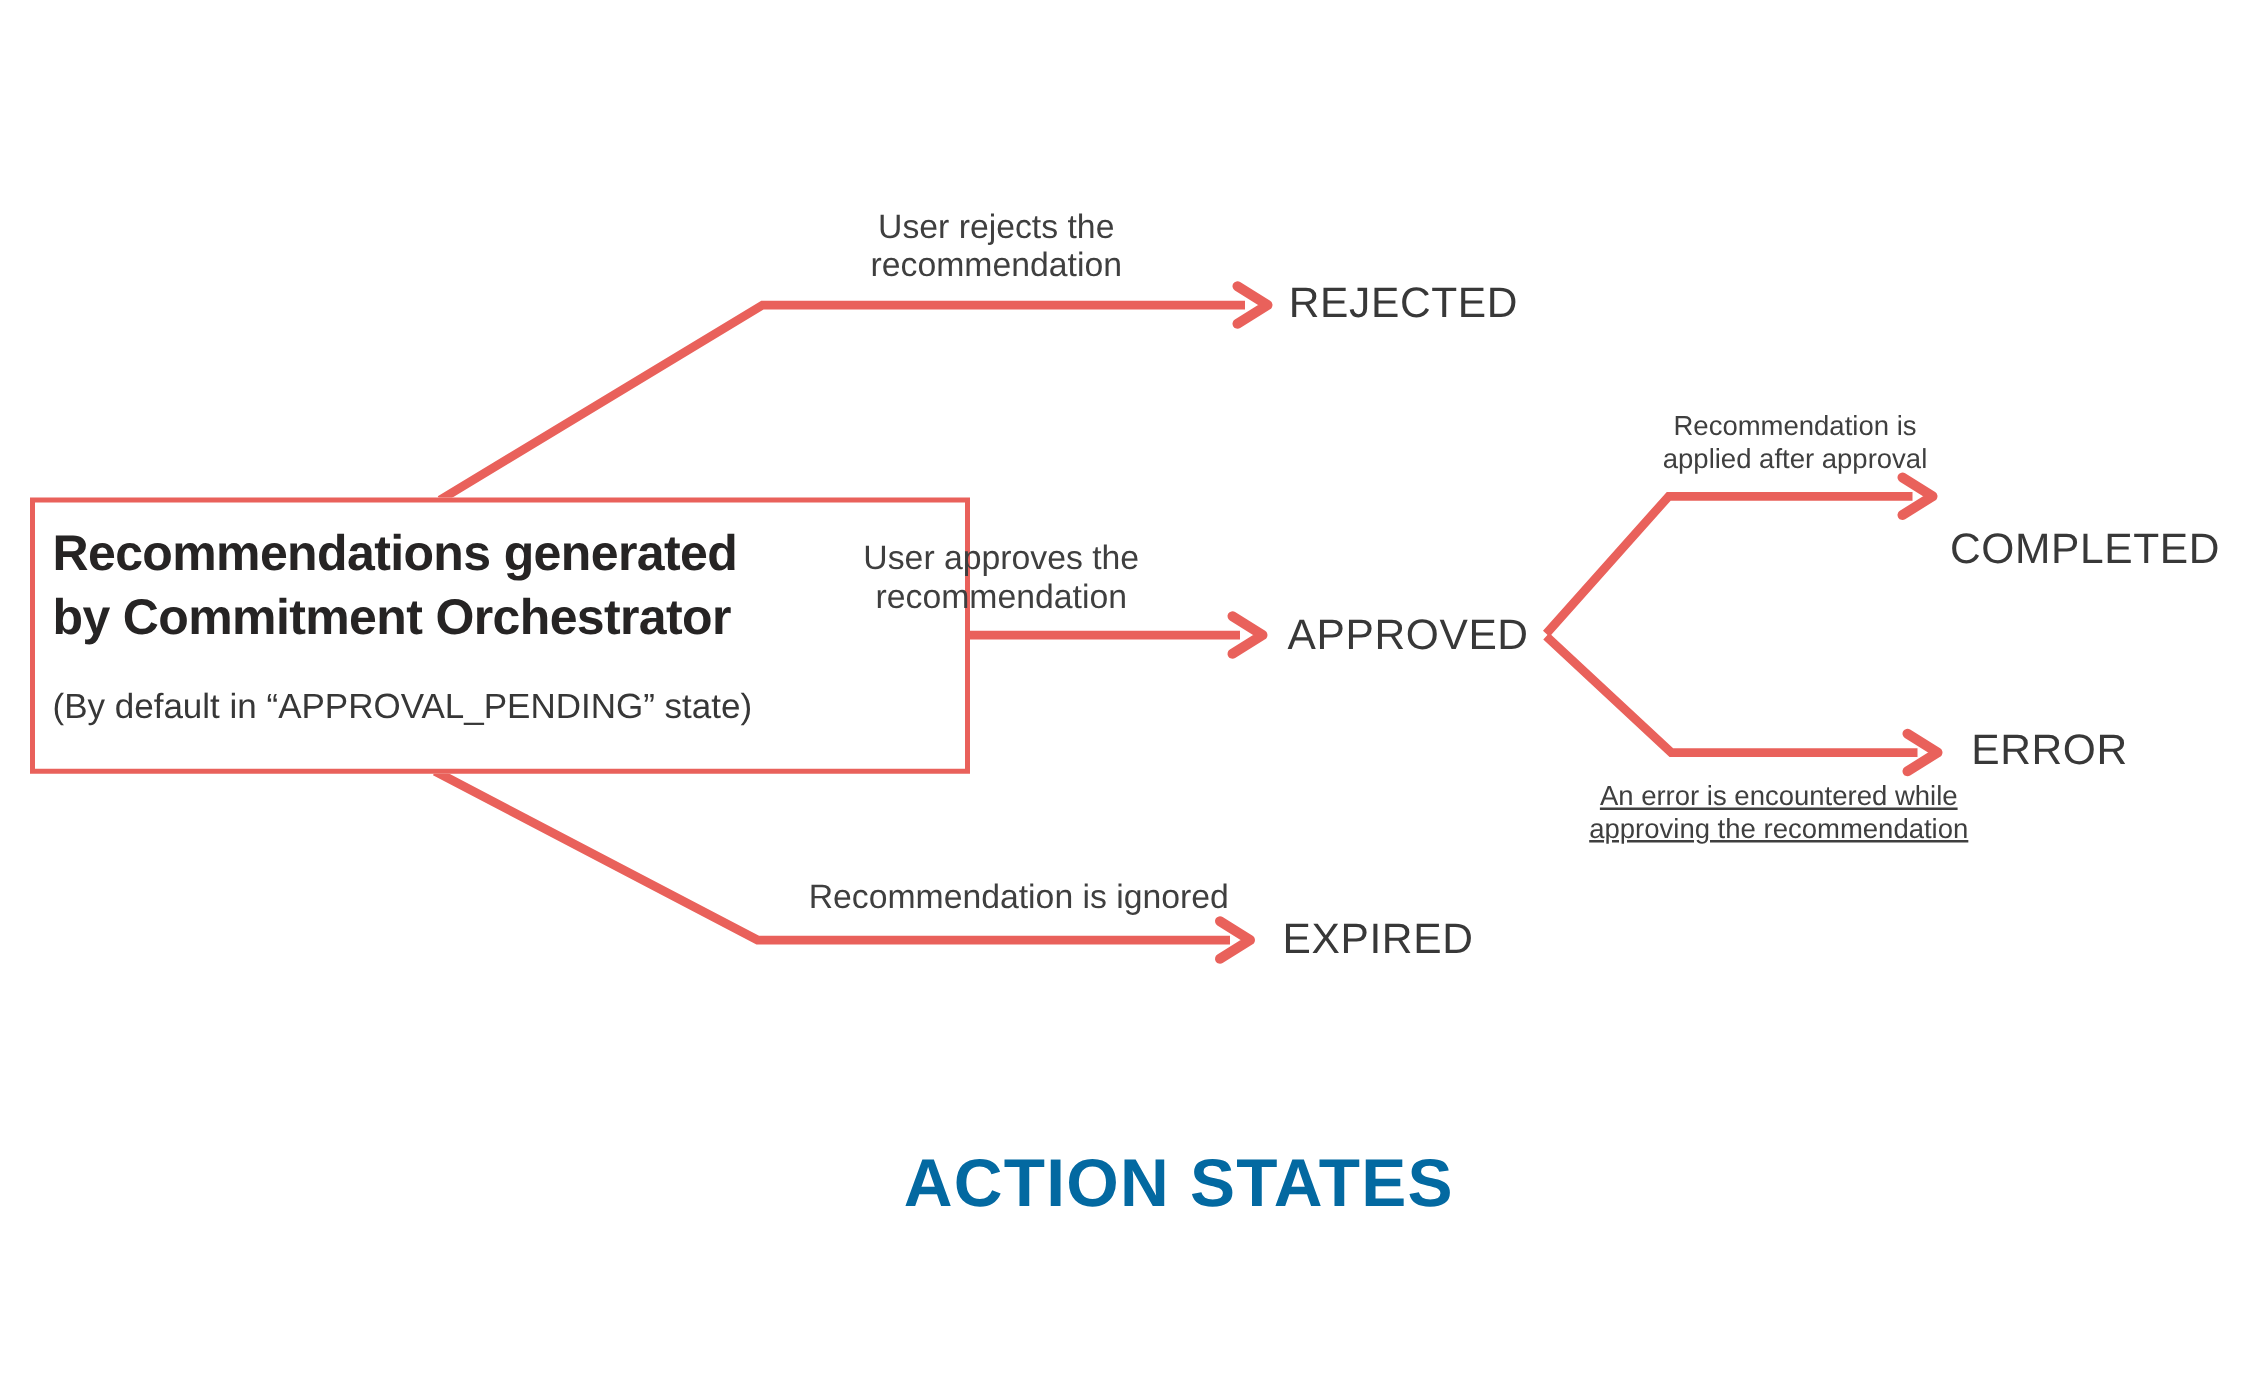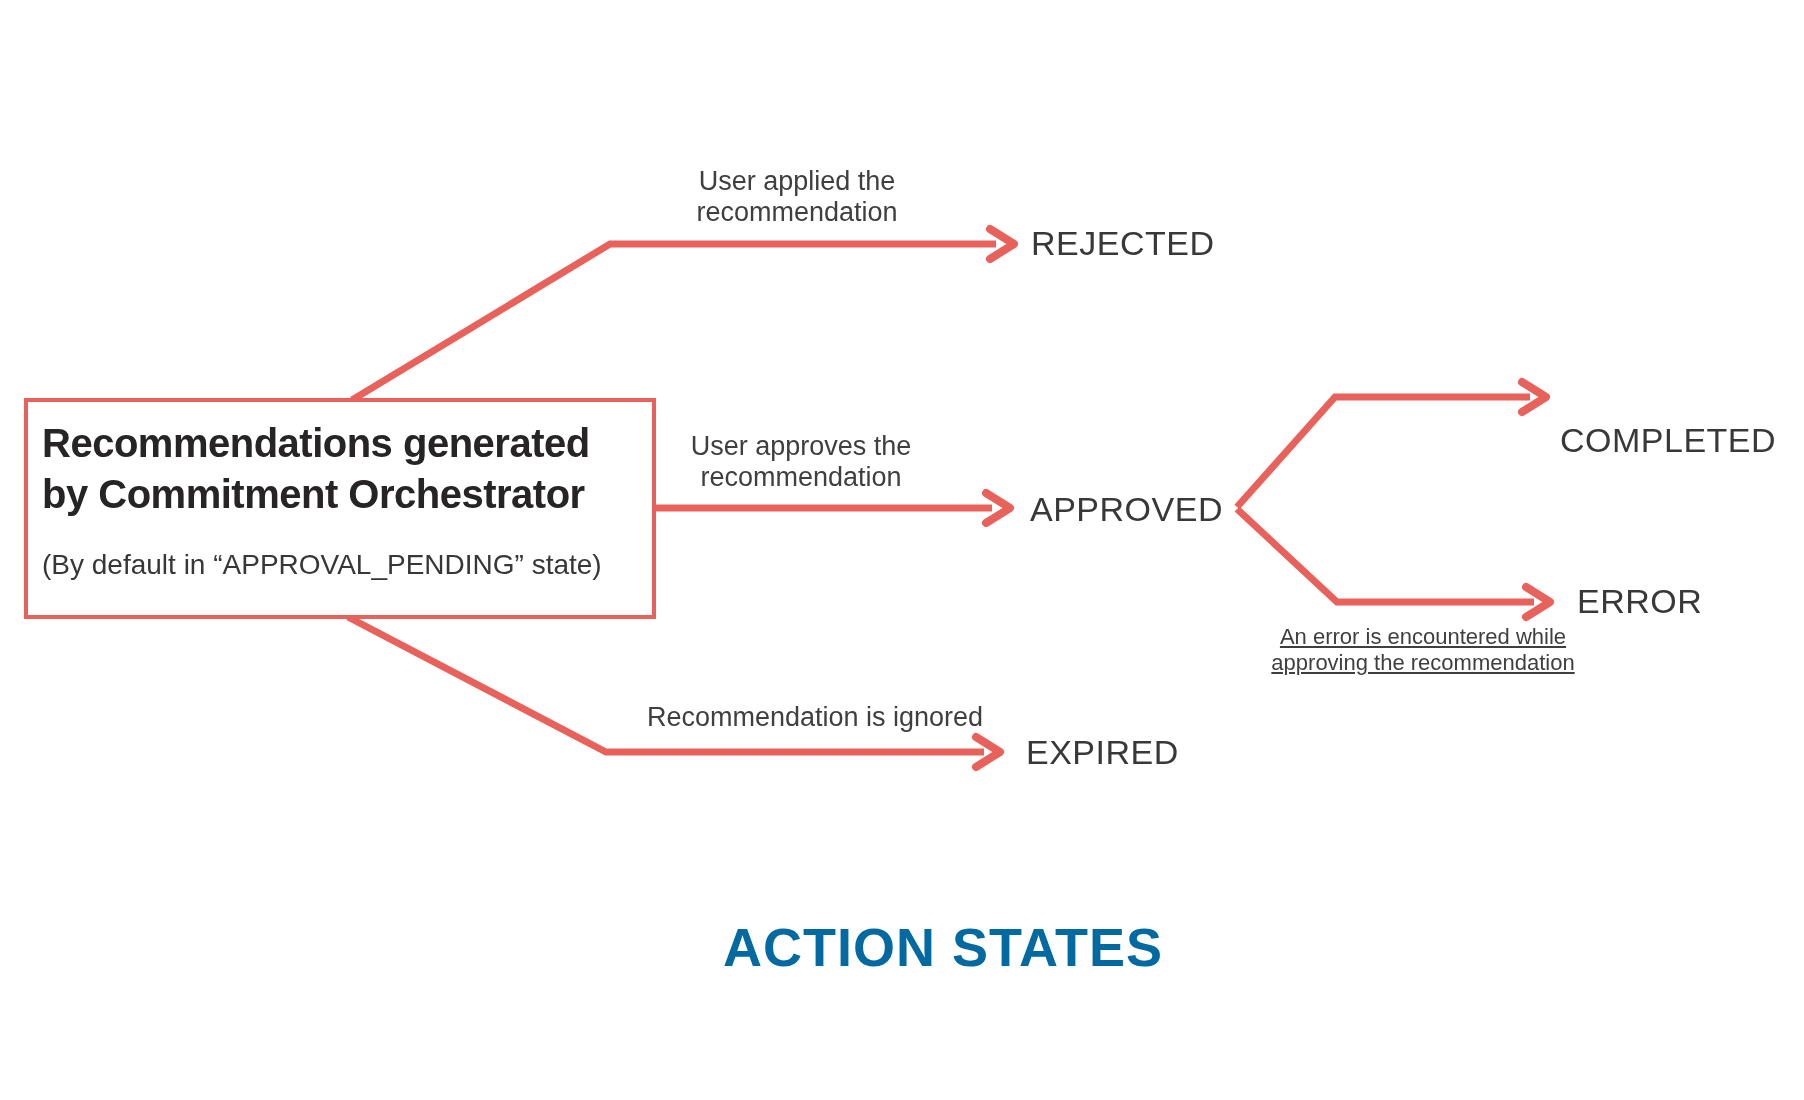--- a/index.html
+++ b/index.html
@@ -19,21 +19,21 @@
     position: absolute;
     left: 0;
     top: 0;
     width: 1804px;
     height: 1100px;
   }
   .source-box {
     position: absolute;
     left: 24px;
     top: 398px;
-    width: 632px;
+    width: 752px;
     height: 221px;
     border: 4px solid #E9615B;
     box-sizing: border-box;
     padding: 16px 12px 0 14px;
     background: #ffffff;
   }
   .source-title {
     font-size: 40px;
     line-height: 51px;
     font-weight: bold;
@@ -102,33 +102,37 @@
 
   <div class="source-box">
     <div class="source-title">
       <span>Recommendations generated</span><br>
       <span>by Commitment Orchestrator</span>
     </div>
     <div class="source-subtitle">(By default in “APPROVAL_PENDING” state)</div>
   </div>
 
   <div class="caption big" style="left:797px; top:166px;">
-    <span>User applied the</span>
+    <span>User rejects the</span>
     <span>recommendation</span>
   </div>
 
   <div class="caption big" style="left:801px; top:431px;">
     <span>User approves the</span>
     <span>recommendation</span>
   </div>
 
   <div class="caption big" style="left:815px; top:702px;">
     <span>Recommendation is ignored</span>
   </div>
 
+  <div class="caption small" style="left:1436px; top:328px;">
+    <span>Recommendation is</span>
+    <span>applied after approval</span>
+  </div>
 
   <div class="caption small" style="left:1423px; top:624px;text-decoration:underline;">
     <span>An error is encountered while</span>
     <span>approving the recommendation</span>
   </div>
 
   <div class="state-label" style="left:1031px; top:243px;">REJECTED</div>
 
   <div class="state-label" style="left:1030px; top:509px;">APPROVED</div>
 

